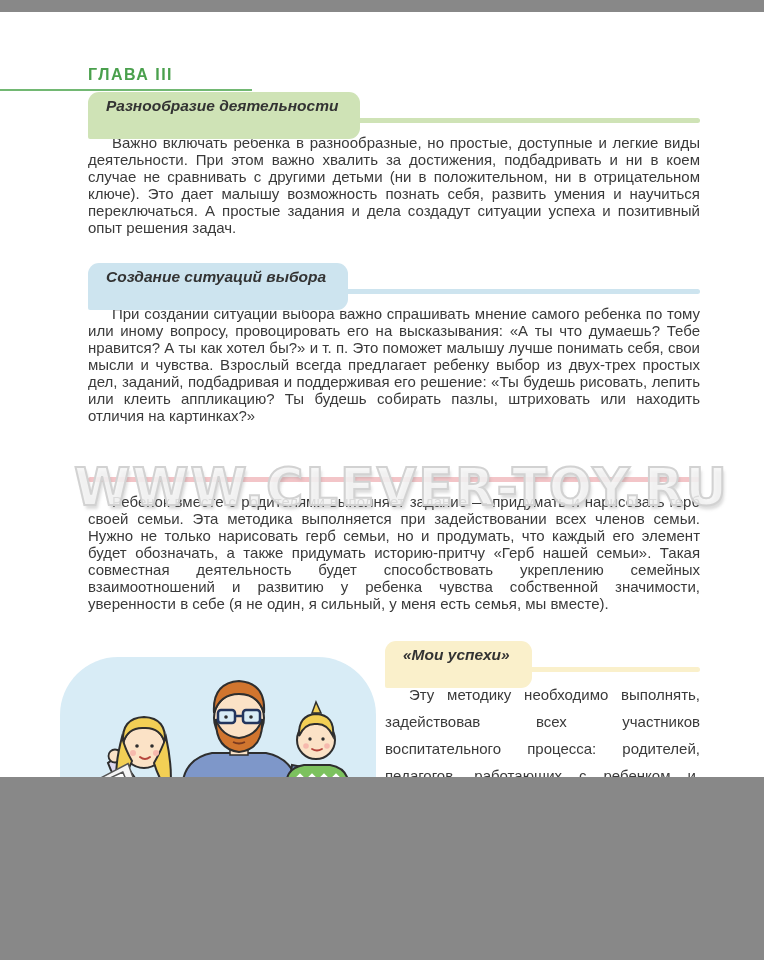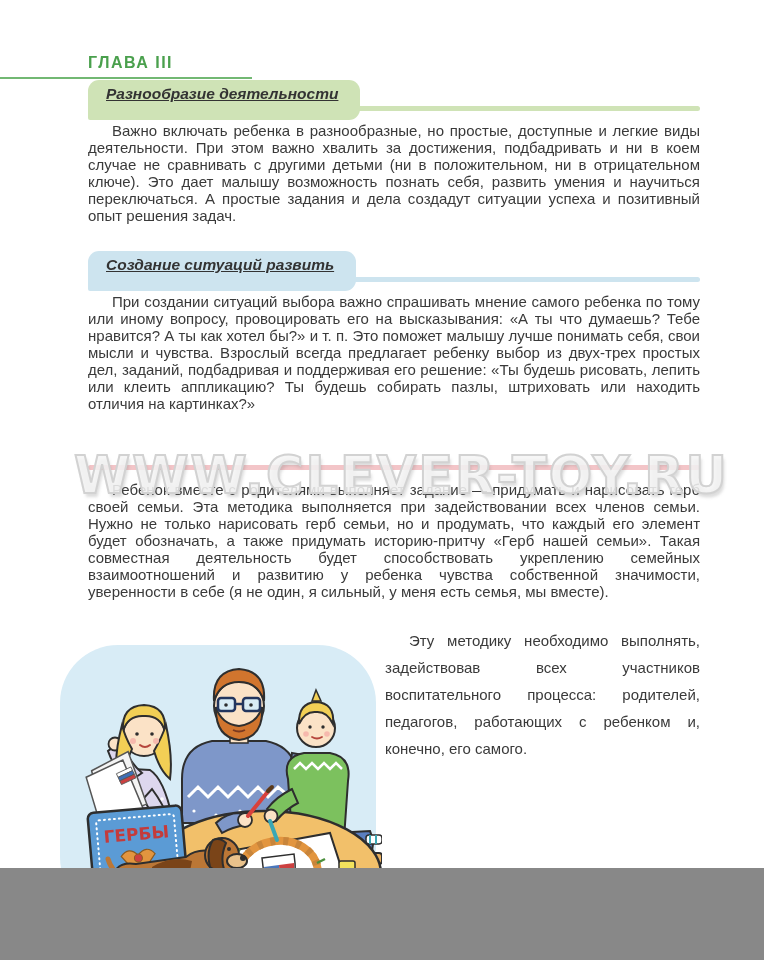--- a/index.html
+++ b/index.html
@@ -1,39 +1,38 @@
 <!DOCTYPE html>
 <html lang="ru"><head>
 <meta charset="utf-8">
 <style>
   html,body{margin:0;padding:0;}
   body{background:#888; font-family:"Liberation Sans", sans-serif;}
   .page{
-    position:relative; width:764px; height:868px; background:#ffffff;
-    margin:0 auto; overflow:hidden; color:#3a3a3a;
+    position:relative; width:764px; height:765px; background:#ffffff;
+    margin:12px auto; overflow:hidden; color:#3a3a3a;
   }
   .content{ padding:0 64px 0 88px; }
   
   .chapter-row{ position:relative; height:80px; }
   .chapter{
     position:absolute; top:54px; left:0; margin:0;
     font-size:16px; font-weight:bold; letter-spacing:1.5px; color:#4aa04d;
   }
   .chapter-line{
     position:absolute; top:77px; left:-88px; width:252px; height:2px; background:#72b873;
   }
   
   section{ margin-bottom:6px; }
   .tab-row{ position:relative; height:31px; margin-bottom:11px; }
   .tab{
     position:absolute; left:0; top:0; display:inline-block;
-    padding:5px 22px 17px 18px; border-radius:11px 11px 11px 2px;
+    padding:5px 22px 24px 18px; border-radius:11px 11px 11px 2px;
     font-size:15.5px; font-weight:bold; font-style:italic; color:#333;
     white-space:nowrap;
-    text-decoration:underline;
   }
   .tab-bar{
     position:absolute; left:0; bottom:0; width:100%; height:5px; border-radius:3px;
   }
   p.body{
     margin:0 0 27px 0; font-size:15px; line-height:17px; text-align:justify;
     text-indent:24px; hyphens:auto; color:#3a3a3a;
   }
   
   .bottom{ display:flex; margin-left:-48px; margin-top:8px; }
@@ -67,21 +66,21 @@
       <div class="tab-row">
         <span class="tab-bar" style="background: rgb(207, 227, 182);"></span>
         <span class="tab" style="background: rgb(207, 227, 182);">Разнообразие деятельности</span>
       </div>
       <p class="body">Важно включать ребенка в разнообразные, но простые, доступные и легкие виды деятельности. При этом важно хвалить за достижения, подбадривать и ни в коем случае не сравнивать с другими детьми (ни в положительном, ни в отрицательном ключе). Это дает малышу возможность познать себя, развить умения и научиться переключаться. А простые задания и дела создадут ситуации успеха и позитивный опыт решения задач.</p>
     </section>
 
     <section>
       <div class="tab-row">
         <span class="tab-bar" style="background: rgb(205, 228, 239);"></span>
-        <span class="tab" style="background: rgb(205, 228, 239);">Создание ситуаций развить</span>
+        <span class="tab" style="background: rgb(205, 228, 239);">Создание ситуаций выбора</span>
       </div>
       <p class="body">При создании ситуаций выбора важно спрашивать мнение самого ребенка по тому или иному вопросу, провоцировать его на высказывания: «А ты что думаешь? Тебе нравится? А ты как хотел бы?» и т. п. Это поможет малышу лучше понимать себя, свои мысли и чувства. Взрослый всегда предлагает ребенку выбор из двух-трех простых дел, заданий, подбадривая и поддерживая его решение: «Ты будешь рисовать, лепить или клеить аппликацию? Ты будешь собирать пазлы, штриховать или находить отличия на картинках?»</p>
     </section>
 
     <section>
       <div class="tab-row">
         <span class="tab-bar" style="background: rgb(243, 197, 200);"></span>
       </div>
       <p class="body">Ребенок вместе с родителями выполняет задание — придумать и нарисовать герб своей семьи. Эта методика выполняется при задействовании всех членов семьи. Нужно не только нарисовать герб семьи, но и продумать, что каждый его элемент будет обозначать, а также придумать историю-притчу «Герб нашей семьи». Такая совместная деятельность будет способствовать укреплению семейных взаимоотношений и развитию у ребенка чувства собственной значимости, уверенности в себе (я не один, я сильный, у меня есть семья, мы вместе).</p>
     </section>
@@ -245,20 +244,24 @@
             <circle cx="203" cy="231" r="3" fill="#2e2e2e"></circle>
             <path d="M186,216 Q180,210 173,213 Q166,224 170,240 Q178,246 184,242 Q180,230 186,216 Z" fill="#7a4418" stroke="#2e2e2e" stroke-width="2"></path>
             <circle cx="189" cy="222" r="2" fill="#2e2e2e"></circle>
             <path d="M86,252 Q72,246 68,232" stroke="#bb7736" stroke-width="5" fill="none" stroke-linecap="round"></path>
           </g>
         </svg>
       </div>
 
       <div class="rightcol">
         <section>
+          <div class="tab-row">
+            <span class="tab-bar" style="background: rgb(250, 240, 203);"></span>
+            <span class="tab" style="background: rgb(250, 240, 203);">«Мои успехи»</span>
+          </div>
           <p class="body">Эту методику необходимо выполнять, задействовав всех участников воспитательного процесса: родителей, педагогов, работающих с ребенком и, конечно, его самого.</p>
 
         </section>
       </div>
 
     </div>
   </div>
 
   <div class="watermark">WWW.CLEVER-TOY.RU</div>
 </div>

